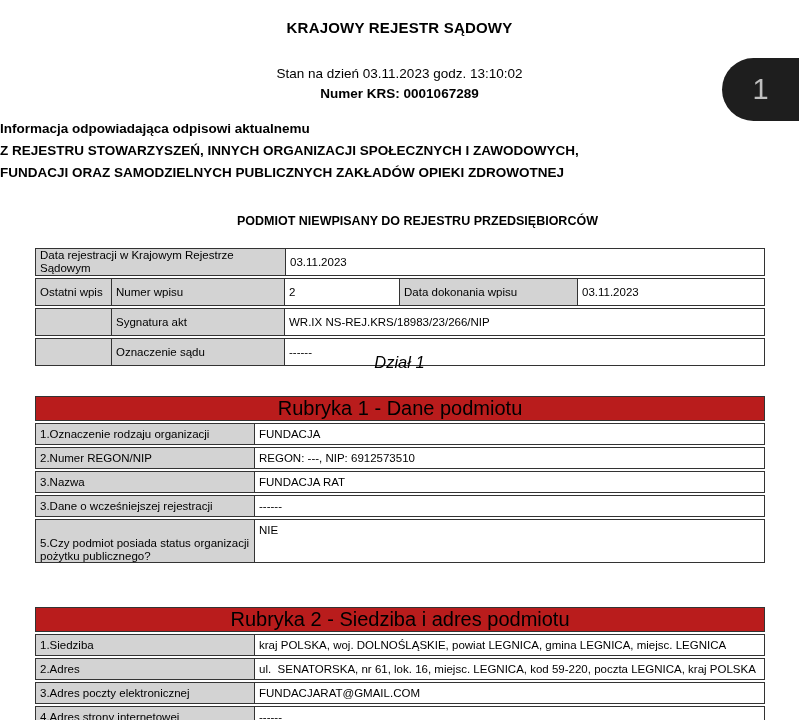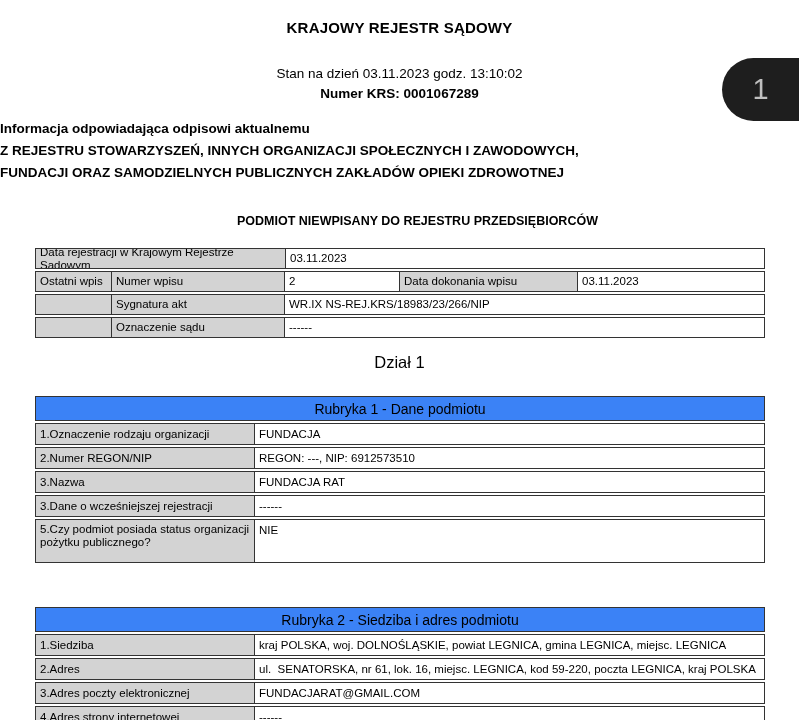--- a/index.html
+++ b/index.html
@@ -29,21 +29,21 @@
 
   .subject-status {
     position: absolute; top: 214px; left: 0; width: 100%;
     text-align: center; font-size: 12.5px; font-weight: bold; padding-left: 36px;
   }
 
   
   .tbl { position: absolute; left: 35px; width: 730px; }
   .row {
     display: flex; border: 1px solid #333333; margin-bottom: 2px;
-    height: 21px; align-items: stretch; background: #ffffff;
+    height: 28px; align-items: stretch; background: #ffffff;
   }
   .cell {
     display: flex; align-items: center;
     padding: 0 4px; font-size: 11.5px; line-height: 13px;
     border-left: 1px solid #333333; overflow: hidden;
   }
   .cell:first-child { border-left: none; }
   .gray { background: #d3d3d3; }
   .val { white-space: pre; }
   .grow { flex: 1 1 auto; }
@@ -52,32 +52,32 @@
   .w-a { width: 75px; flex: none; }
   .w-b { width: 173px; flex: none; }
   .w-ab { width: 249px; flex: none; }
   .w-c { width: 115px; flex: none; }
   .w-d { width: 178px; flex: none; }
 
   #registration-table { top: 248px; }
 
   .section-title {
     position: absolute; top: 352px; left: 0; width: 100%;
-    text-align: center; font-size: 16.5px; line-height: 20px;
+    text-align: center; font-size: 16.5px; line-height: 20px; font-style: italic;
   }
 
   .rub-header {
     display: flex; align-items: center; justify-content: center;
-    height: 25px; border: 1px solid #333333; background: #3b82f6;
-    font-size: 14px; margin-bottom: 2px;
+    height: 25px; border: 1px solid #333333; background: #b91c1c;
+    font-size: 20px; margin-bottom: 2px;
   }
   .rb-row { height: 22px; }
   .rb-label { width: 218px; flex: none; }
   .rb-row.tall { height: 44px; }
-  .rb-row.tall .rb-label { align-items: flex-start; padding-top: 3px; }
+  .rb-row.tall .rb-label { align-items: flex-start; padding-top: 17px; }
   .rb-row.tall .val { align-items: flex-start; padding-top: 4px; }
 
   #rubryka1-table { top: 396px; }
   #rubryka2-table { top: 607px; }
 </style>
 </head>
 <body>
 
 <div class="doc-header">
   <div class="doc-title">KRAJOWY REJESTR SĄDOWY</div>

